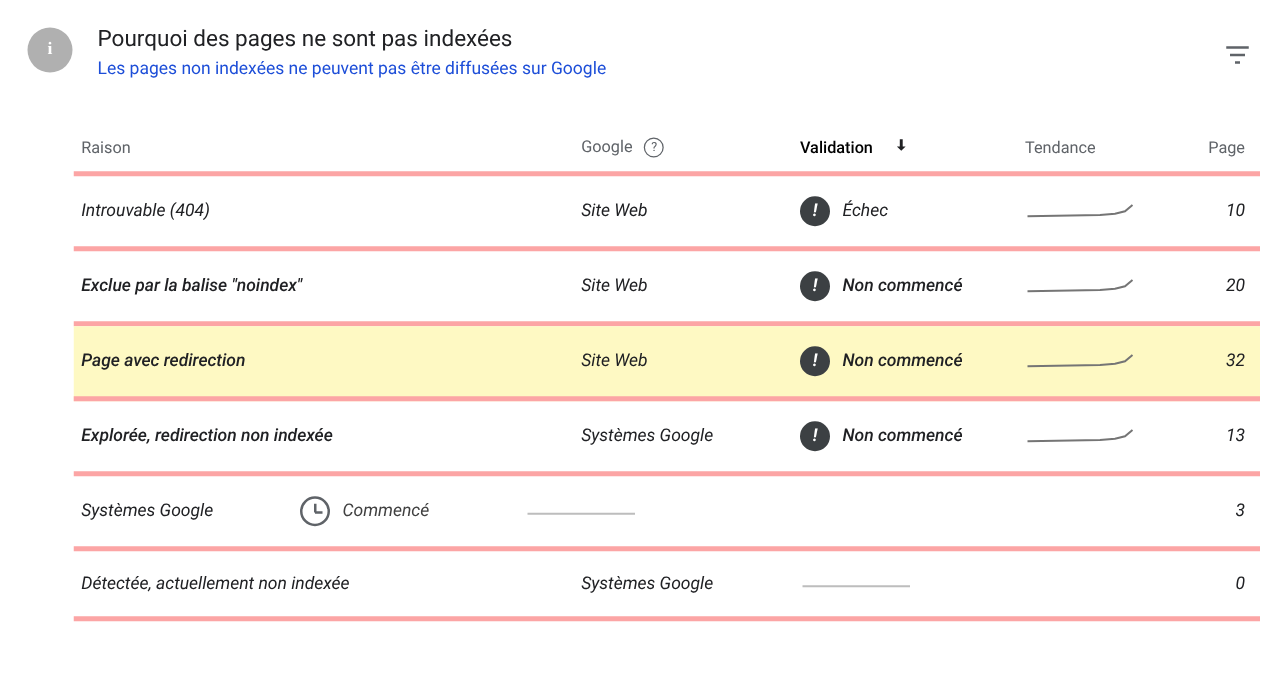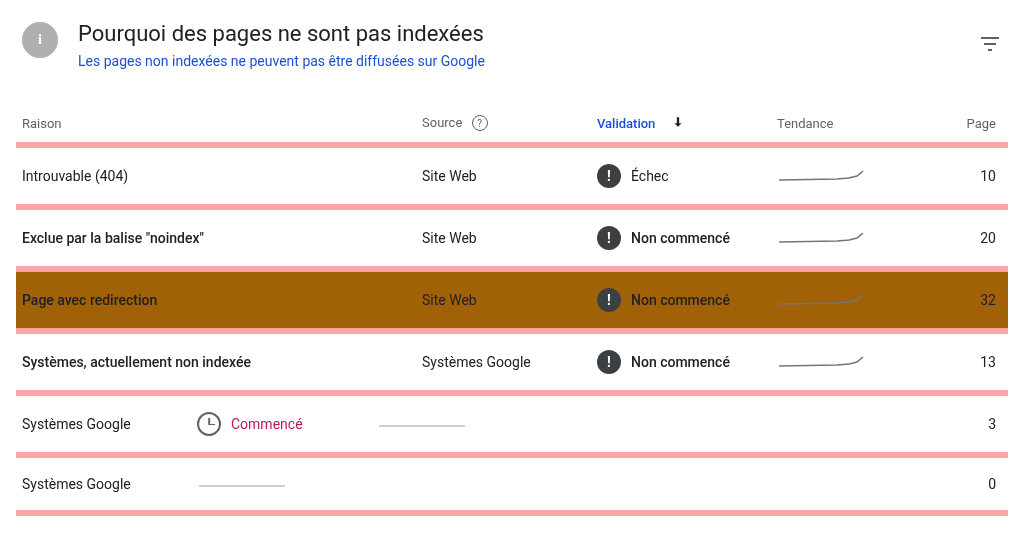--- a/index.html
+++ b/index.html
@@ -34,21 +34,21 @@
     align-items: center;
     justify-content: center;
     font-weight: 700;
     font-size: 14px;
     flex: 0 0 auto;
     margin-top: 2px;
     font-family: Georgia, serif;
   }
   .titles { flex: 1 1 auto; }
   .title {
-    font-size: 22px;
+    font-size: 18px;
     font-weight: 400;
     color: #202124;
     line-height: 1.3;
   }
   .subtitle {
     font-size: 14px;
     color: #1d4ed8;
     margin-top: 4px;
   }
   .filter-icon {
@@ -61,42 +61,44 @@
   }
 
   
   .table {
     width: 100%;
     margin-top: 24px;
   }
   .thead, .trow {
     display: flex;
     align-items: center;
-    border-bottom: 6px solid #fca5a5;
+    border-bottom: 4px solid #fca5a5;
+    margin-left: 43px;
   }
   .thead {
     padding: 10px 6px 10px 6px;
     color: #5f6368;
     font-size: 13px;
   }
   .trow {
     padding: 16px 6px;
     cursor: pointer;
+    font-style: italic;
   }
   .trow.selected {
-    background: #a16207;
+    background: #fef9c3;
     justify-content: space-between;
   }
   .col-reason   { flex: 0 0 400px; padding-right: 12px; }
   .col-source   { flex: 0 0 175px; }
   .col-valid    { flex: 0 0 180px; display: flex; align-items: center; gap: 10px; }
   .col-trend    { flex: 0 0 120px; display:flex; align-items:center; }
   .col-pages    { flex: 1 1 auto; text-align: right; padding-right: 6px; }
 
-  .thead .col-valid { font-weight: 500; color: #1d4ed8; }
+  .thead .col-valid { font-weight: 500; color: #000000; }
   .thead .col-trend, .thead .col-source, .thead .col-reason { color:#5f6368; }
 
   .help-icon {
     display: inline-flex;
     width: 16px;
     height: 16px;
     border: 1.4px solid #5f6368;
     border-radius: 50%;
     align-items: center;
     justify-content: center;
@@ -141,21 +143,21 @@
     top: 4px; left: 50%;
     transform: translateX(-50%);
   }
   .v-icon.clock::after {
     content: "";
     position: absolute;
     width: 6px; height: 1.6px;
     background: #5f6368;
     top: 10px; left: 50%;
   }
-  .v-label.muted { color: #be185d; }
+  .v-label.muted { color: #404040; }
 
   
   .spark {
     stroke: #757575;
     stroke-width: 1.6;
     fill: none;
   }
   .spark-flat {
     stroke: #bdbdbd;
   }
@@ -178,21 +180,21 @@
         <rect x="10" y="17" width="4" height="2"></rect>
       </svg>
     </div>
   </div>
 
   <div class="table">
 
     <div class="thead">
       <div class="col-reason">Raison</div>
       <div class="col-source">
-        <span>Source</span>
+        <span>Google</span>
         <span class="help-icon">?</span>
       </div>
       <div class="col-valid">
         <span>Validation</span>
         <span class="sort-arrow">
           <svg width="14" height="14" viewBox="0 0 24 24" fill="#202124">
               <path d="M12 20l-6-6h4V4h4v10h4z"></path>
             </svg>
         </span>
       </div>
@@ -237,21 +239,21 @@
             <span class="v-label bold">Non commencé</span>
           </div>
           <div class="col-trend">
             <svg width="90" height="20">
               <path class="spark" d="M2 14 L60 13 L72 12 L80 10 L86 5"></path>
             </svg>
           </div>
           <div class="col-pages">32</div>
         </div>
         <div class="trow">
-          <div class="col-reason bold">Systèmes, actuellement non indexée</div>
+          <div class="col-reason bold">Explorée, redirection non indexée</div>
           <div class="col-source">Systèmes Google</div>
           <div class="col-valid">
             <span class="v-icon excl">!</span>
             <span class="v-label bold">Non commencé</span>
           </div>
           <div class="col-trend">
             <svg width="90" height="20">
               <path class="spark" d="M2 14 L60 13 L72 12 L80 10 L86 5"></path>
             </svg>
           </div>
@@ -264,20 +266,21 @@
             <span class="v-label muted">Commencé</span>
           </div>
           <div class="col-trend">
             <svg width="90" height="20">
               <path class="spark spark-flat" d="M2 12 L88 12"></path>
             </svg>
           </div>
           <div class="col-pages">3</div>
         </div>
         <div class="trow">
+          <div class="col-reason">Détectée, actuellement non indexée</div>
           <div class="col-source">Systèmes Google</div>
           <div class="col-trend">
             <svg width="90" height="20">
               <path class="spark spark-flat" d="M2 12 L88 12"></path>
             </svg>
           </div>
           <div class="col-pages">0</div>
         </div>
       </div>
 

